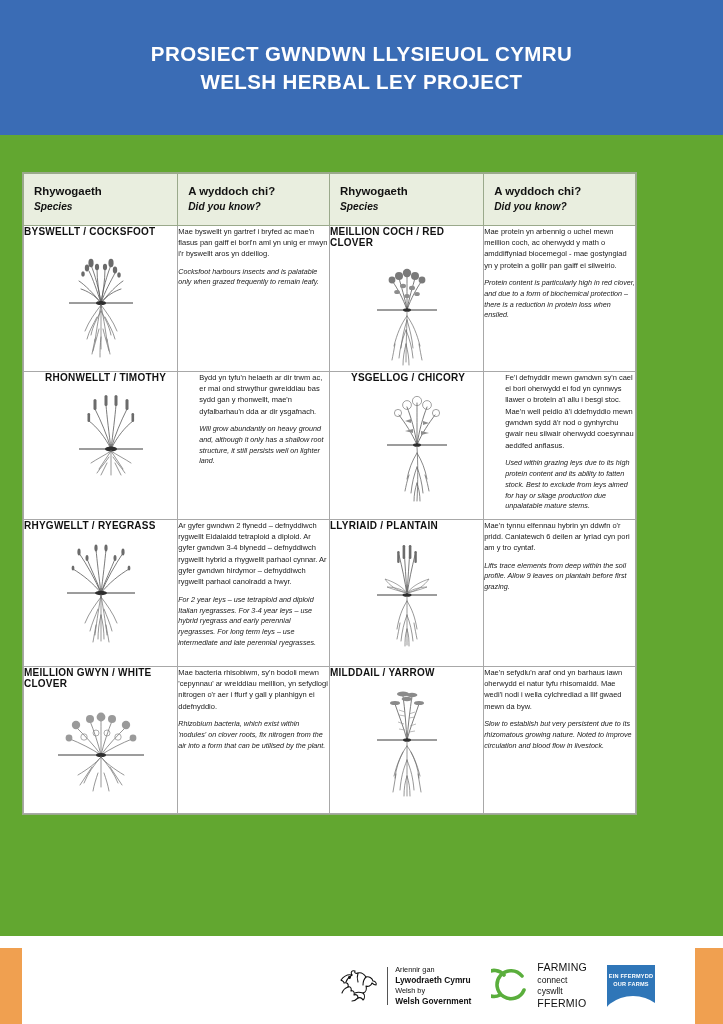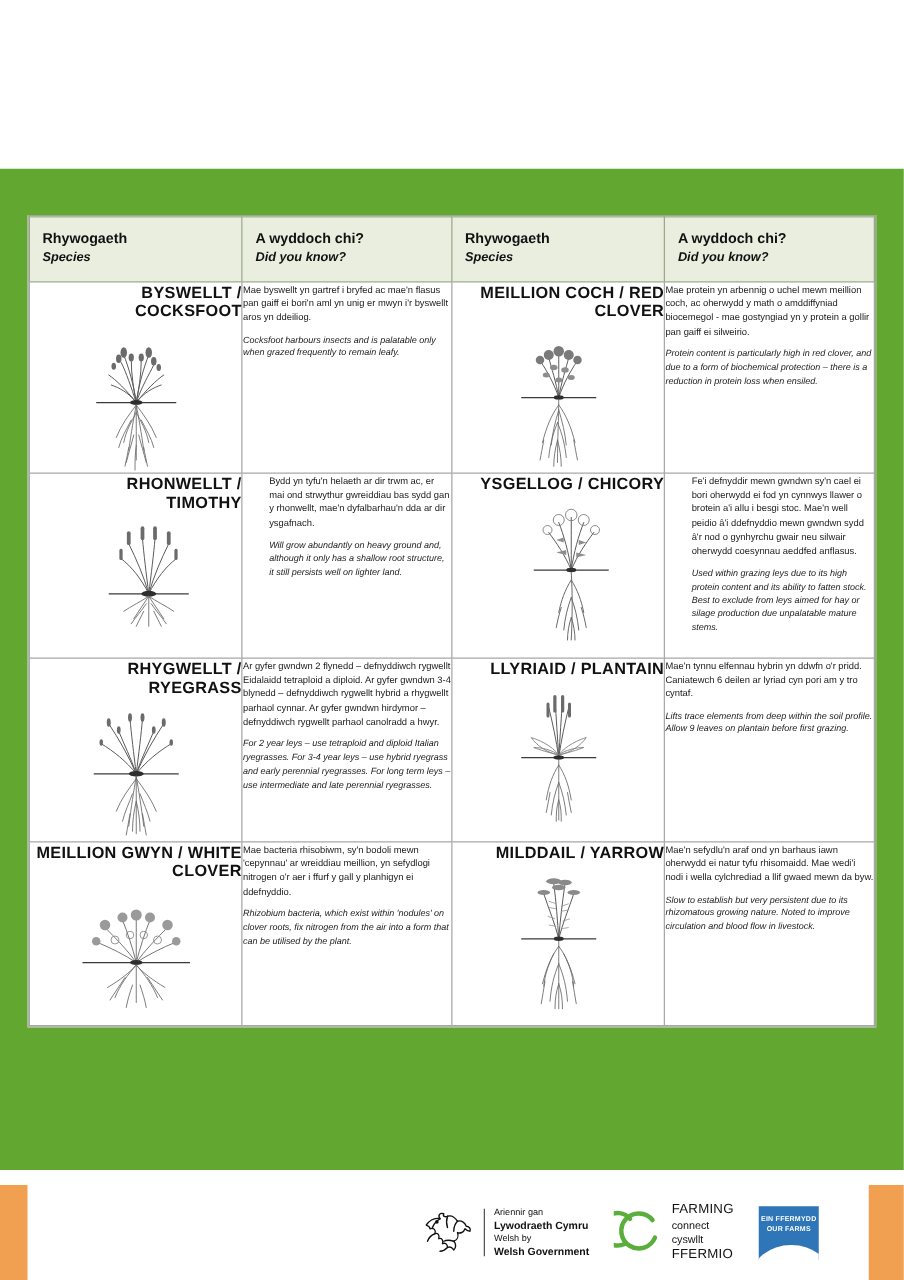--- a/index.html
+++ b/index.html
@@ -156,21 +156,21 @@
     background: #ffffff;
     border-radius: 50% 50% 0 0 / 100% 100% 0 0;
     z-index: 1;
   }
 
   
   .table-wrap {
     position: absolute;
     left: 22px;
     top: 172px;
-    width: 679px;
+    width: 615px;
     background: #ffffff;
     border: 1px solid #9aa98b;
     box-sizing: border-box;
   }
   table.species {
     width: 100%;
     border-collapse: collapse;
     table-layout: fixed;
   }
   table.species col.c-sp { width: 25.2%; }
@@ -203,25 +203,25 @@
     border: 1px solid #a8a8a8;
     vertical-align: top;
     padding: 0;
     background: #ffffff;
   }
   td.sp-cell {
     padding: 7px 8px 8px 8px;
     text-align: center;
   }
   .sp-name {
-    font-size: 13px;
+    font-size: 10px;
     font-weight: bold;
     color: #111;
     letter-spacing: 0.25px;
-    text-align: right;
+    text-align: left;
     display: block;
     margin-bottom: 4px;
   }
   .plant-holder {
     display: flex;
     align-items: center;
     justify-content: center;
     width: 100%;
   }
   td.dk-cell {
@@ -245,20 +245,24 @@
   tr.r1 td { height: 145px; }
   tr.r2 td { height: 147px; padding-left: 21px; }
   tr.r3 td { height: 146px; }
   tr.r4 td { height: 146px; }
 </style>
 </head>
 <body>
 
 <div class="page">
 
+  <div class="banner">
+    <div class="banner-line">PROSIECT GWNDWN LLYSIEUOL CYMRU</div>
+    <div class="banner-line">WELSH HERBAL LEY PROJECT</div>
+  </div>
 
   <div class="green-body"></div>
 
   <div class="table-wrap">
     <table class="species">
       <colgroup>
         <col class="c-sp">
           <col class="c-dk">
           <col class="c-sp">
           <col class="c-dk">

